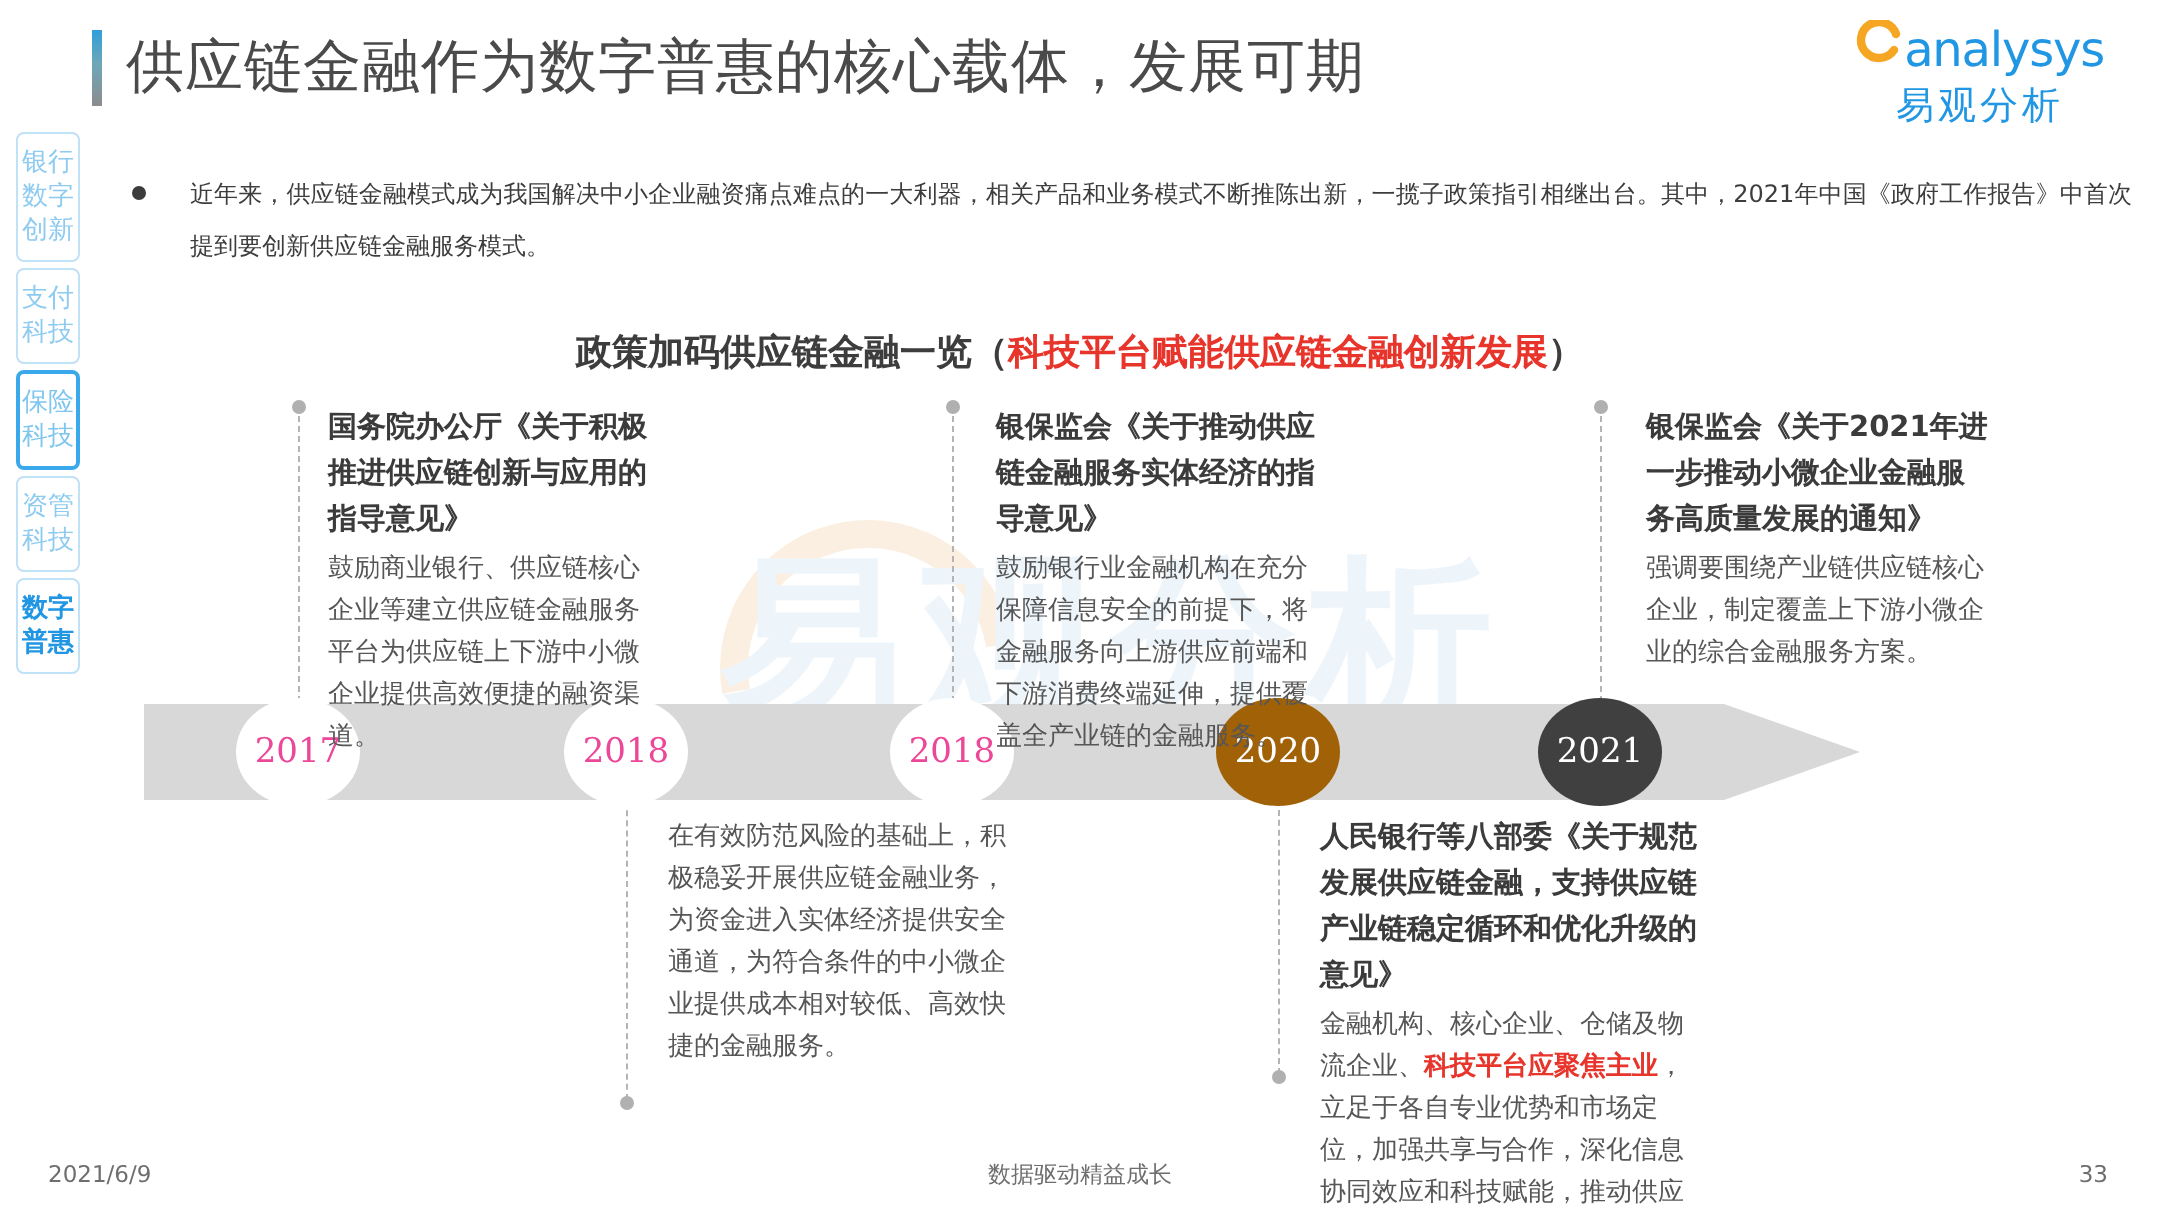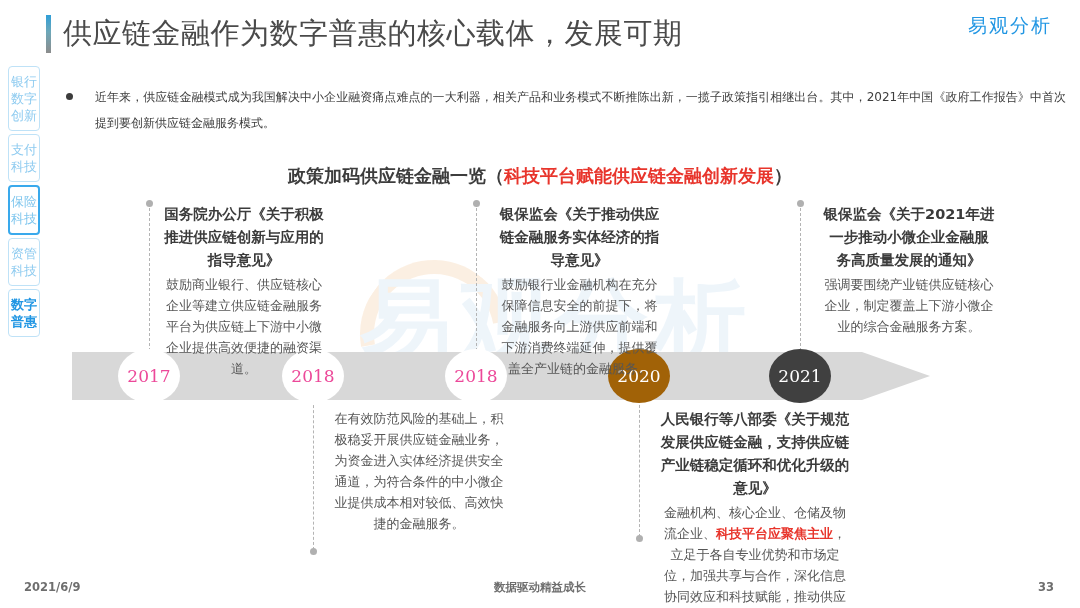--- a/index.html
+++ b/index.html
@@ -189,21 +189,20 @@
     width: 7px; height: 7px;
     border-radius: 50%;
     background: #b0b0b0;
     z-index: 2;
   }
 
   
   .card {
     position: absolute;
     z-index: 4;
-    text-align: center;
   }
   .card .card-title {
     font-size: 14.5px;
     font-weight: bold;
     color: #3b3b3b;
     line-height: 23px;
     margin-bottom: 2px;
     font-family: "DejaVu Sans", "Liberation Sans", sans-serif;
   }
   .card .card-body {
@@ -251,40 +250,47 @@
 
   
   .footer {
     position: absolute;
     left: 0; right: 0; bottom: 8px;
     height: 20px;
     z-index: 6;
     font-size: 11.5px;
     color: #6e6e6e;
     font-family: "DejaVu Sans", "Liberation Sans", sans-serif;
-    font-weight: bold;
   }
   .footer .f-left  { position: absolute; left: 24px;  top: 0; }
   .footer .f-mid   { position: absolute; left: 0; right: 0; top: 0; text-align: center; }
   .footer .f-right { position: absolute; right: 26px; top: 0; }
 </style>
 </head>
 <body>
 
 <div class="watermark">
   <div class="wm-arc"></div>
   <div class="wm-text">易观分析</div>
 </div>
 
 <div class="title-wrap">
   <div class="title-accent"></div>
   <div class="page-title">供应链金融作为数字普惠的核心载体，发展可期</div>
 </div>
 
 <div class="logo">
+  <div class="logo-mark">
+    <span class="logo-a">
+      <svg width="23" height="23" viewBox="0 0 23 23">
+        <path d="M20 7 A9 9 0 1 0 19 15" fill="none" stroke="#f5a623" stroke-width="4.2" stroke-linecap="round"></path>
+      </svg>
+    </span>
+    <span class="logo-text">analysys</span>
+  </div>
   <div class="logo-cn">易观分析</div>
 </div>
 
 <div class="bullet-row">
   <div class="bullet-dot"></div>
   <div class="bullet-text">近年来，供应链金融模式成为我国解决中小企业融资痛点难点的一大利器，相关产品和业务模式不断推陈出新，一揽子政策指引相继出台。其中，2021年中国《政府工作报告》中首次提到要创新供应链金融服务模式。</div>
 </div>
 
 <div class="section-title">
   <span>政策加码供应链金融一览（</span><span class="accent">科技平台赋能供应链金融创新发展</span><span>）</span>

